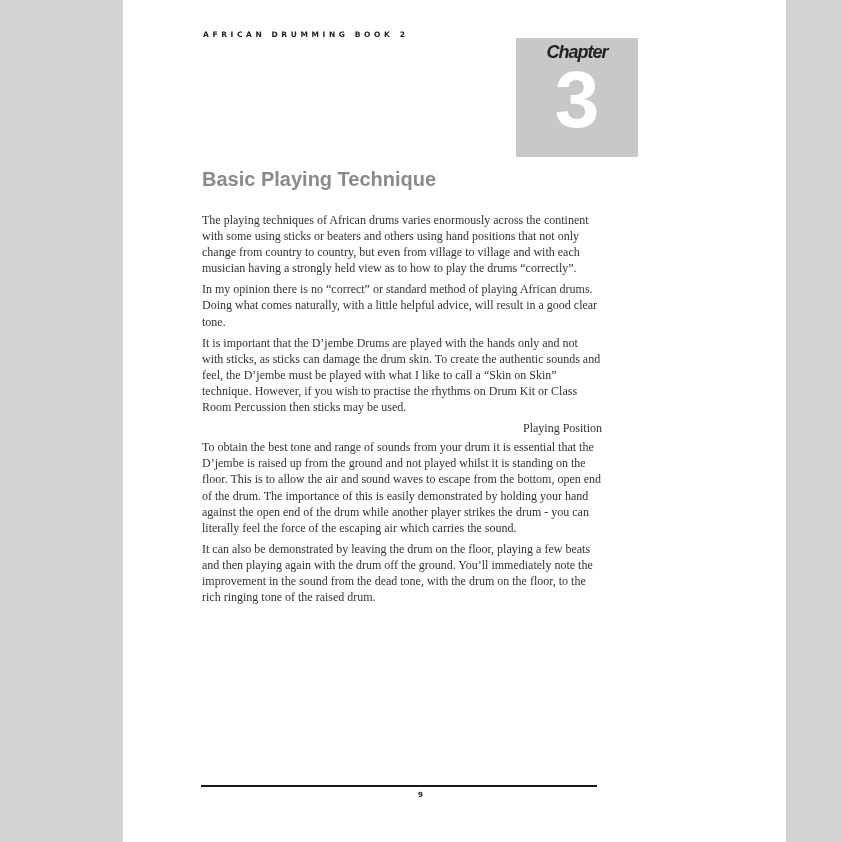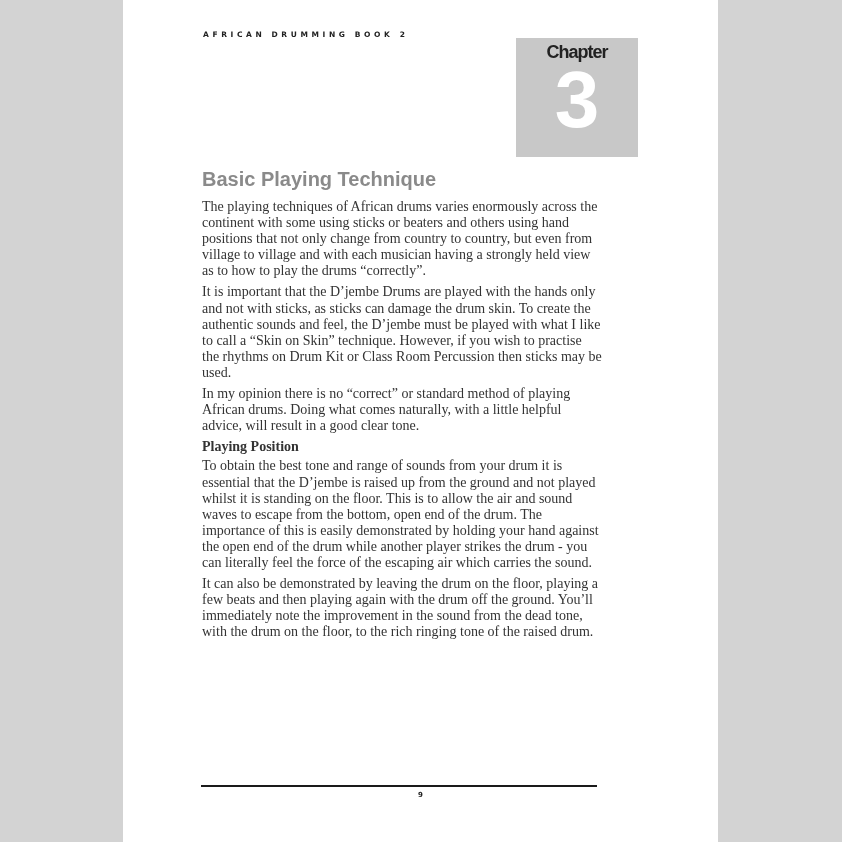--- a/index.html
+++ b/index.html
@@ -1,42 +1,42 @@
 <!DOCTYPE html>
 <html><head>
 <meta charset="utf-8">
 <style>
   html, body { margin:0; padding:0; }
   body { width:842px; height:842px; background:#d3d3d3; position:relative; overflow:hidden; }
-  .page { position:absolute; left:123px; top:0; width:595px; height:842px; background:#ffffff; }
+  .page { position:absolute; left:123px; top:0; width:663px; height:842px; background:#ffffff; }
   .running-head { position:absolute; left:80px; top:30px; font-family:"DejaVu Sans", sans-serif; font-weight:bold; font-size:7.5px; letter-spacing:3.6px; color:#222; }
   .chapter-box { position:absolute; left:393px; top:38px; width:122px; height:119px; background:#c8c8c8; text-align:center; }
-  .chapter-word { font-family:"Liberation Sans", sans-serif; font-weight:bold; font-size:18px; letter-spacing:-1px; color:#222; margin-top:4px; line-height:20px; }
+  .chapter-word { font-family:"Liberation Sans", sans-serif; font-weight:bold; font-size:18px; letter-spacing:-1px; color:#222; margin-top:4px; line-height:20px;font-style:italic; }
   .chapter-num { font-family:"Liberation Sans", sans-serif; font-weight:bold; font-size:80px; line-height:80px; color:#ffffff; margin-top:-2px; }
   .title { position:absolute; left:79px; top:168px; font-family:"Liberation Sans", sans-serif; font-weight:bold; font-size:20px; color:#8a8a8a; margin:0; }
-  .body { position:absolute; left:79px; top:199px; width:400px; font-family:"Liberation Serif", serif; font-size:14px; line-height:16.1px; color:#333; }
+  .body { position:absolute; left:79px; top:212px; width:400px; font-family:"Liberation Serif", serif; font-size:12px; line-height:16.1px; color:#333; }
   .body p { margin:0 0 5px 0; }
   .sub-u { font-weight:bold; text-decoration:underline; margin-top:21px !important; margin-bottom:21px !important; }
-  .sub-b { font-weight:bold; margin-bottom:3px !important; }
+  .sub-b { font-weight:normal; margin-bottom:3px !important;text-align:right; }
   .rule { position:absolute; left:78px; top:785px; width:396px; height:2px; background:#1a1a1a; }
   .page-num { position:absolute; left:0; width:595px; top:791px; text-align:center; font-family:"DejaVu Sans", sans-serif; font-weight:bold; font-size:7px; color:#222; }
 </style>
 </head>
 <body>
 
 <div class="page">
   <div class="running-head">AFRICAN DRUMMING BOOK 2</div>
   <div class="chapter-box">
     <div class="chapter-word">Chapter</div>
     <div class="chapter-num">3</div>
   </div>
   <h1 class="title">Basic Playing Technique</h1>
   <div class="body">
     <p>The playing techniques of African drums varies enormously across the continent with some using sticks or beaters and others using hand positions that not only change from country to country, but even from village to village and with each musician having a strongly held view as to how to play the drums “correctly”.</p>
+    <p>In my opinion there is no “correct” or standard method of playing African drums.  Doing what comes naturally, with a little helpful advice, will result in a good clear tone.</p>
     <p>It is important that the D’jembe Drums are played with the hands only and not with sticks, as sticks can damage the drum skin. To create the authentic sounds and feel, the D’jembe must be played with what I like to call a “Skin on Skin” technique.  However, if you wish to practise the rhythms on Drum Kit or Class Room Percussion then sticks may be used.</p>
-    <p>In my opinion there is no “correct” or standard method of playing African drums.  Doing what comes naturally, with a little helpful advice, will result in a good clear tone.</p>
     <p class="sub-b">Playing Position</p>
     <p>To obtain the best tone and range of sounds from your drum it is essential that the D’jembe is raised up from the ground and not played whilst it is standing on the floor. This is to allow the air and sound waves to escape from the bottom, open end of the drum. The importance of this is easily demonstrated by holding your hand against the open end of the drum while another player strikes the drum - you can literally feel the force of the escaping air which carries the sound.</p>
     <p>It can also be demonstrated by leaving the drum on the floor, playing a few beats and then playing again with the drum off the ground. You’ll immediately note the improvement in the sound from the dead tone, with the drum on the floor, to the rich ringing tone of the raised drum.</p>
   </div>
   <div class="rule"></div>
   <div class="page-num">9</div>
 </div>
 
 </body></html>

